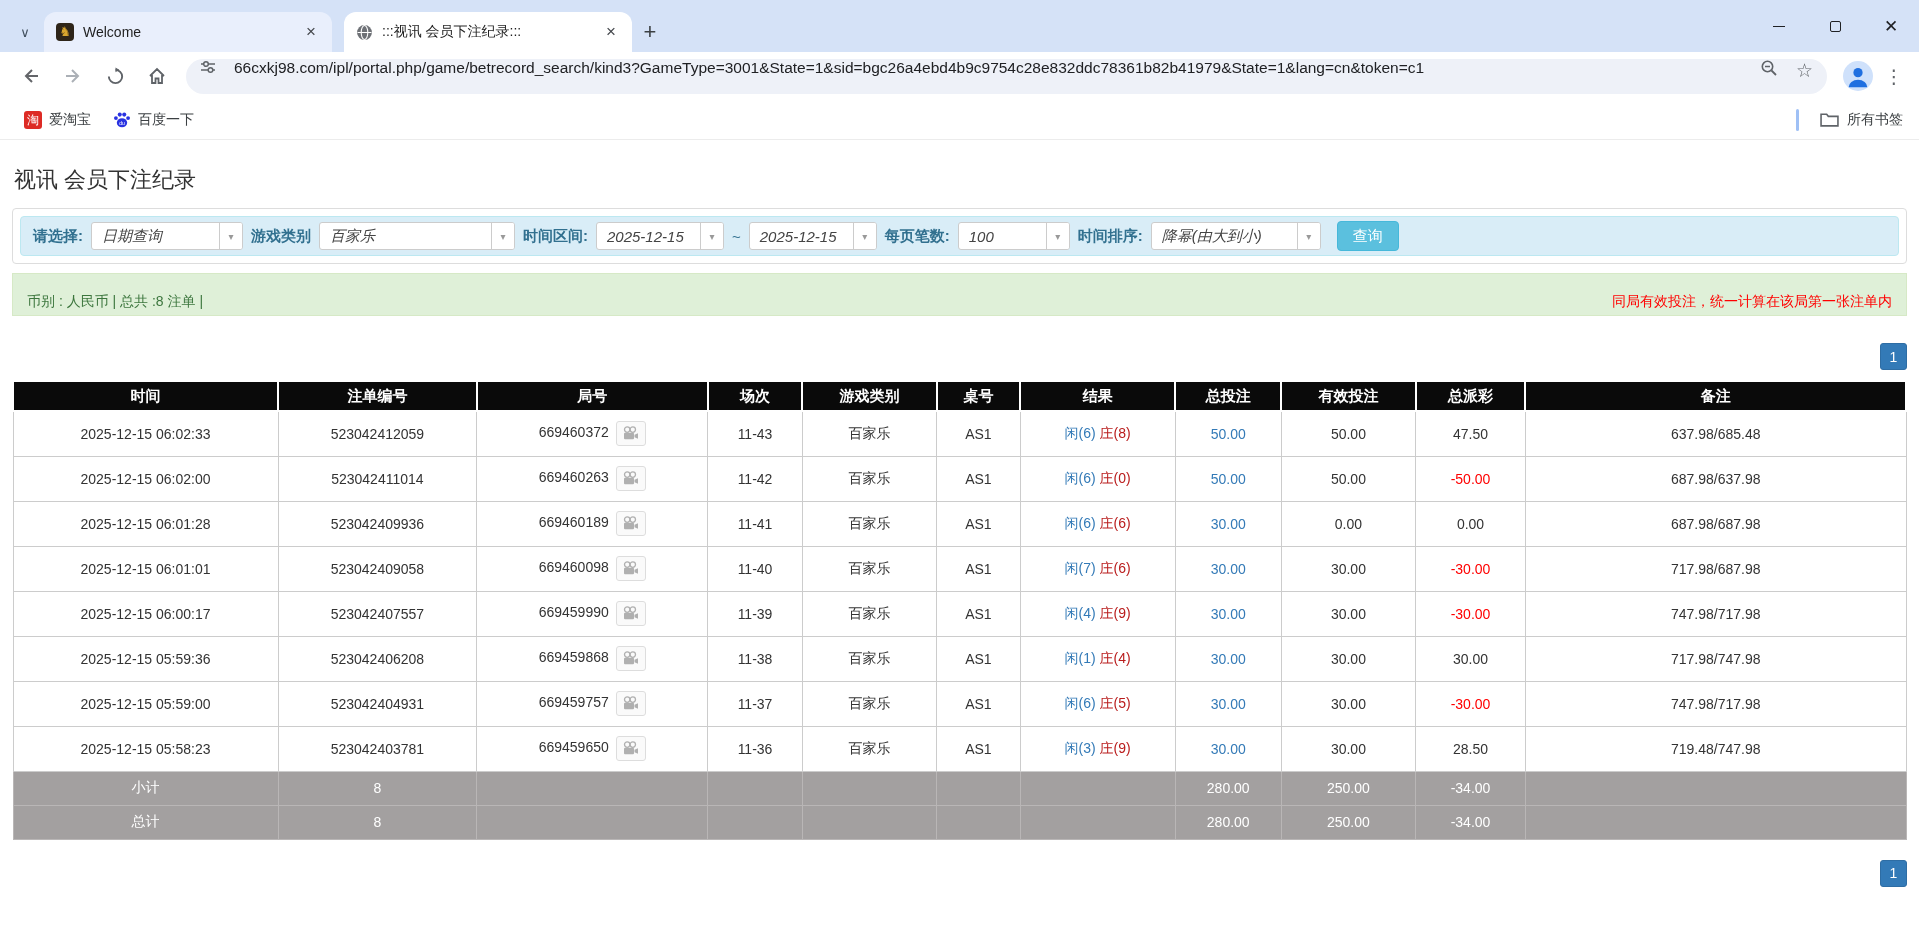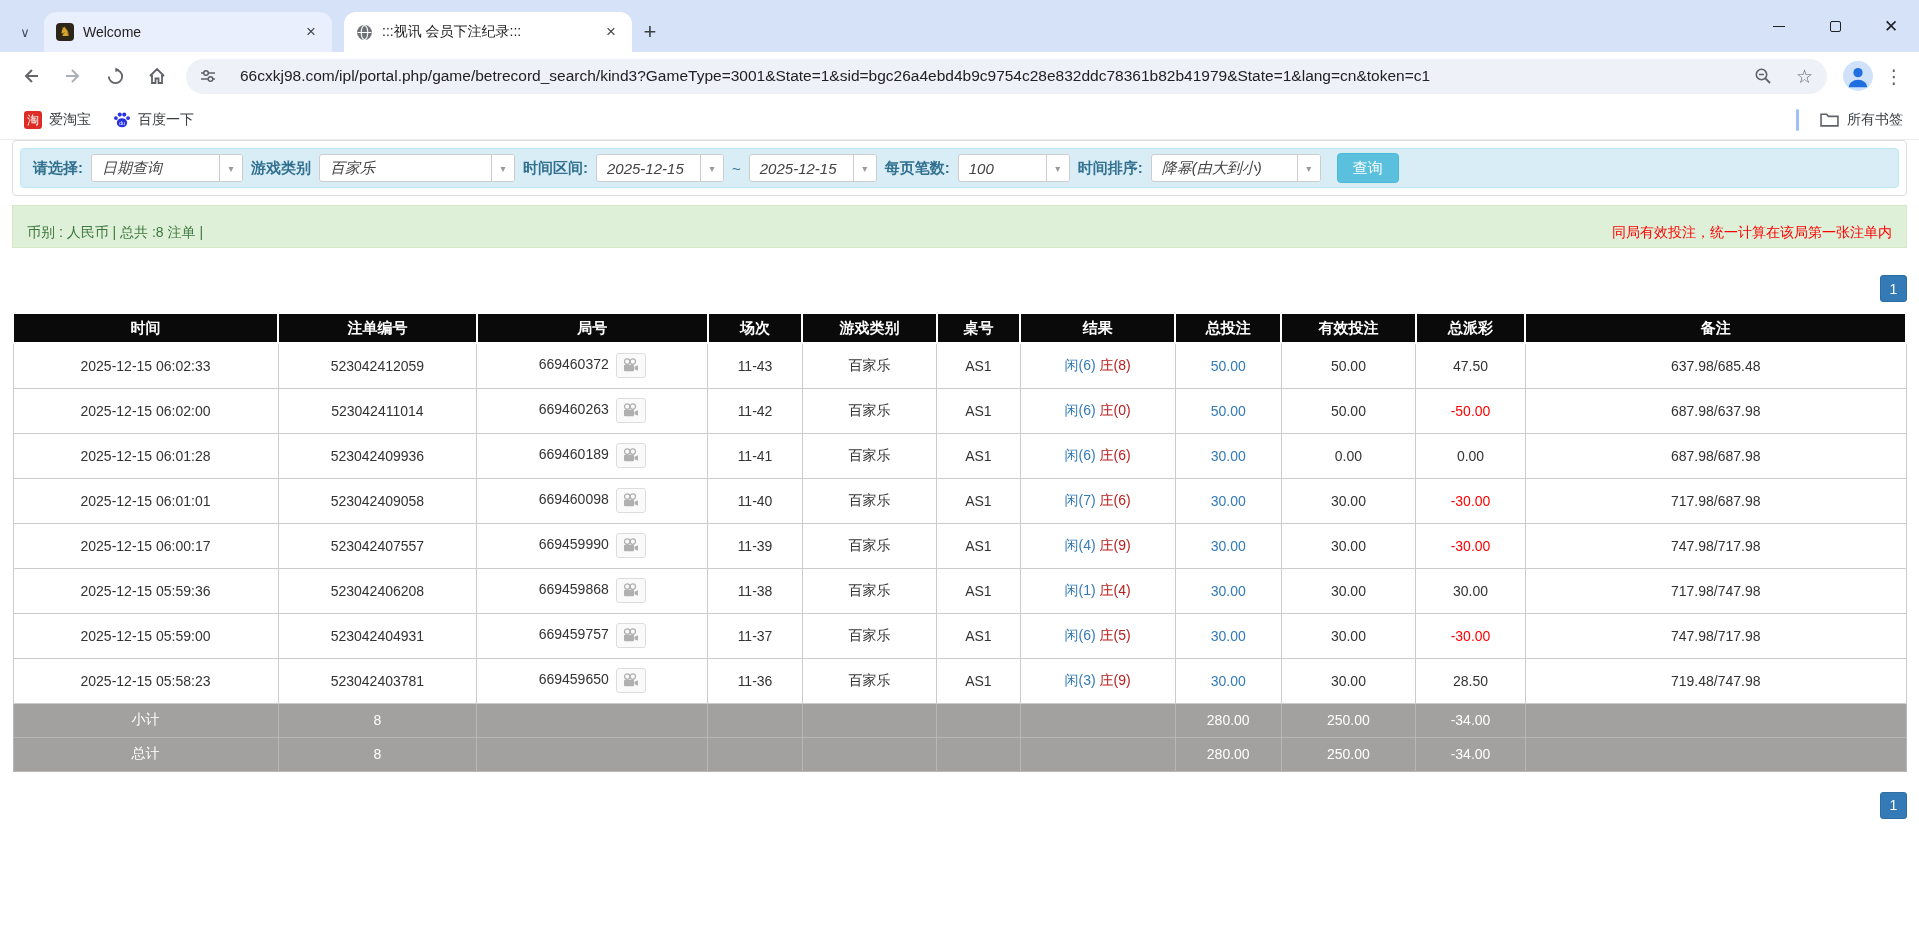--- a/index.html
+++ b/index.html
@@ -18,21 +18,21 @@
   .favicon-horse { width: 18px; height: 18px; border-radius: 4px; background: #2e2519; color: #d9a62e; font-size: 13px; line-height: 18px; text-align: center; flex: 0 0 auto; }
   .newtab-btn { width: 36px; height: 36px; margin-bottom: 2px; font-size: 22px; color: #3c4043; display: flex; align-items: center; justify-content: center; border-radius: 50%; }
   .win-controls { position: absolute; right: 0; top: 0; height: 52px; display: flex; align-items: center; }
   .win-btn { width: 56px; height: 52px; display: flex; align-items: center; justify-content: center; color: #202124; }
   .ic-min { width: 12px; border-bottom: 1.6px solid #202124; height: 1px; display: inline-block; }
   .ic-max { width: 11px; height: 11px; border: 1.6px solid #202124; border-radius: 2px; display: inline-block; }
   .ic-x { font-size: 17px; }
 
   .toolbar { height: 48px; background: #fff; display: flex; align-items: center; padding: 0 10px; }
   .nav-btn { width: 42px; height: 42px; display: flex; align-items: center; justify-content: center; border-radius: 50%; }
-  .omnibox { flex: 1; height: 35px; margin: 0 10px 0 8px; background: #eef1f8; border-radius: 18px; display: flex; align-items: center; padding: 0 14px; gap: 24px; }
+  .omnibox { flex: 1; height: 35px; margin: 0 10px 0 8px; background: #eef1f8; border-radius: 18px; display: flex; align-items: flex-start; padding: 0 14px; gap: 18px; }
   .omnibox .url-text { flex: 1; font-size: 15.5px; color: #202124; white-space: nowrap; overflow: hidden; }
   .omni-ic { display: flex; align-items: center; justify-content: center; }
   .star { font-size: 19px; color: #5f6368; }
   .avatar { width: 30px; height: 30px; margin: 0 6px; }
   .kebab { font-size: 19px; color: #5f6368; width: 30px; text-align: center; letter-spacing: 0; }
 
   .bookmarks { height: 40px; background: #fff; border-bottom: 1px solid #ececec; display: flex; align-items: center; padding: 0 16px; font-size: 14px; color: #3c4043; gap: 6px; }
   .bm-item { display: flex; align-items: center; gap: 7px; padding: 4px 8px; border-radius: 6px; cursor: pointer; }
   .bm-ic-taobao { width: 18px; height: 18px; background: #dd2b25; color: #fff; border-radius: 3px; font-size: 12px; line-height: 18px; text-align: center; }
   .bm-right { margin-left: auto; display: flex; align-items: center; gap: 21px; }
@@ -46,21 +46,21 @@
   .filterbox { border: 1px solid #ddd; border-radius: 4px; padding: 7px; background: #fff; }
   .filterbar { background: #d9edf7; border: 1px solid #bce8f1; border-radius: 4px; height: 40px; display: flex; align-items: center; padding: 0 12px; gap: 8px; }
   .f-label { color: #31708f; font-weight: bold; font-size: 15px; white-space: nowrap; }
   .sel { display: inline-flex; align-items: stretch; background: #fff; border: 1px solid #ccc; border-radius: 3px; height: 28px; overflow: hidden; cursor: pointer; }
   .sel .txt { padding: 0 10px; font-size: 15px; color: #444; display: flex; align-items: center; flex: 1; white-space: nowrap; font-style: italic; }
   .sel .arr { width: 23px; border-left: 1px solid #ccc; display: flex; align-items: center; justify-content: center; color: #999; font-size: 10px; background: #fff; }
   .w-query { width: 152px; } .w-game { width: 196px; } .w-date { width: 128px; } .w-size { width: 112px; } .w-sort { width: 170px; }
   .tilde { color: #31708f; font-size: 15px; }
   .search-btn { background: #5bc0de; border: 1px solid #46b8da; color: #fff; font-size: 15px; height: 30px; padding: 0 15px; border-radius: 4px; margin-left: 8px; cursor: pointer; font-family: inherit; }
 
-  .summarybar { margin-top: 9px; background: #dff0d8; border: 1px solid #d6e9c6; height: 43px; display: flex; align-items: flex-start; padding: 18px 14px; font-size: 14px; }
+  .summarybar { margin-top: 9px; background: #dff0d8; border: 1px solid #d6e9c6; height: 43px; display: flex; align-items: flex-end; padding: 4px 14px; font-size: 14px; }
   .summary-left { color: #3c763d; }
   .summary-note { margin-left: auto; color: #ff0000; }
 
   .pag-row { display: flex; justify-content: flex-end; }
   .pag-top { margin: 27px 0 10px; }
   .pag-bottom { margin-top: 20px; }
   .page-btn { min-width: 27px; height: 27px; background: #337ab7; border: 1px solid #2e6da4; color: #fff; font-size: 14px; display: flex; align-items: center; justify-content: center; border-radius: 3px; cursor: pointer; }
 
   table.bets { width: 100%; border-collapse: collapse; text-align: center; font-size: 14px; color: #333; table-layout: fixed; }
   table.bets th { background: #0a0a0a; color: #fff; font-weight: bold; font-size: 15px; height: 30px; border: 2px solid #fff; }
@@ -189,20 +189,21 @@
     <div class="bm-all">
       <svg width="19" height="15" viewBox="0 0 18 14">
           <path d="M1 2 h5.3 l1.6 2 H17 v9 H1 Z" fill="none" stroke="#5f6368" stroke-width="1.5"></path>
         </svg>
       <span>所有书签</span>
     </div>
   </div>
 </div>
 
 <div class="content">
+  <h1 class="page-title">视讯 会员下注纪录</h1>
 
   <div class="filterbox">
     <div class="filterbar">
       <span class="f-label">请选择:</span>
       <div class="sel w-query">
         <span class="txt">日期查询</span>
         <span class="arr">▾</span>
       </div>
 
       <span class="f-label">游戏类别</span>

